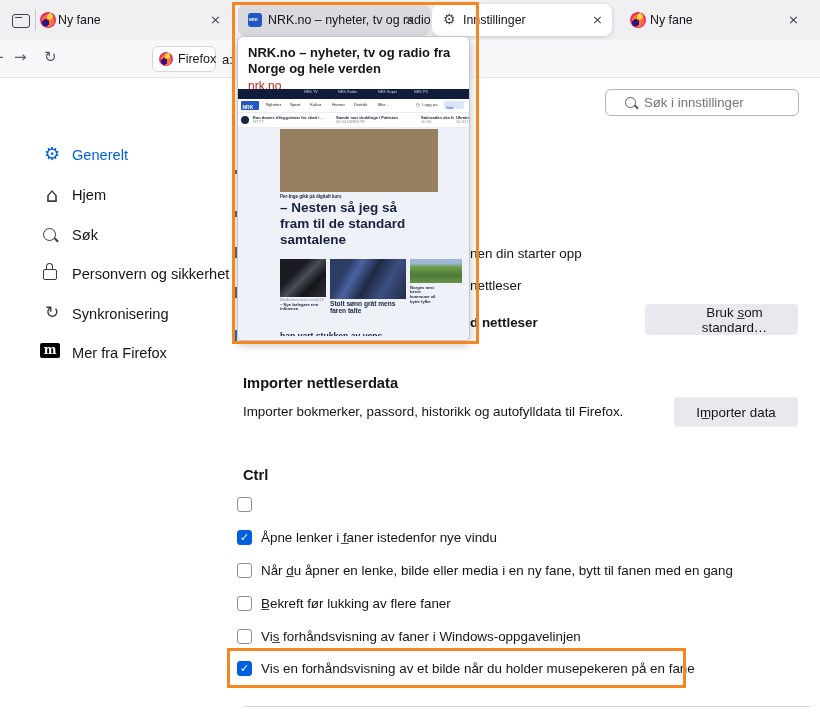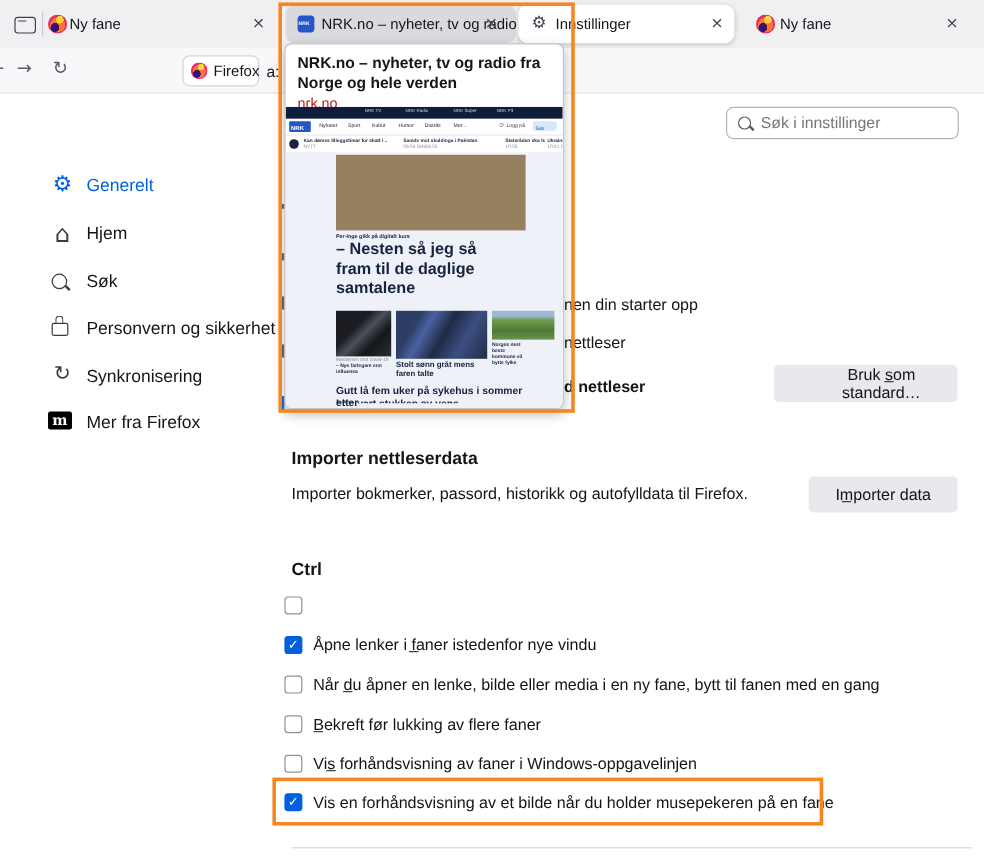--- a/index.html
+++ b/index.html
@@ -22,21 +22,21 @@
     background:radial-gradient(circle at 36% 68%,#30147a 0 24%,rgba(0,0,0,0) 25%),
                radial-gradient(circle at 62% 28%,#ffd43b 0 20%,rgba(0,0,0,0) 21%),
                radial-gradient(circle at 50% 55%,#ff7139 0 52%,#e3306d 53% 72%,#ffa436 73%);}
   .nrkfav{width:14px;height:14px;background:#2457c5;border-radius:3px;overflow:hidden;}
   .chip{left:152px;top:46px;width:64px;height:26px;background:#fff;border:1px solid #d5d5dc;border-radius:6px;
         display:flex;align-items:center;gap:5px;padding-left:6px;box-sizing:border-box;}
   .navglyph{font-size:15px;color:#5b5b66;}
   
   .side-label{font-size:14.6px;}
   .searchbox{left:605px;top:89px;width:194px;height:27px;border:1px solid #b5b5be;border-radius:6px;
-             background:#fff;display:flex;align-items:center;gap:6px;padding-left:9px;box-sizing:border-box;}
+             background:#fff;display:flex;align-items:center;gap:6px;padding-left:19px;box-sizing:border-box;}
   .searchbox input{border:none;outline:none;background:transparent;font-family:"Liberation Sans",sans-serif;
              font-size:13.2px;color:#5b5b66;width:150px;}
   .mag{position:relative;width:9px;height:9px;border:1.6px solid #5b5b66;border-radius:50%;flex:0 0 auto;}
   .mag::after{content:"";position:absolute;width:5px;height:1.6px;background:#5b5b66;transform:rotate(45deg);right:-4px;bottom:-1px;}
   .mag.big{width:11px;height:11px;border-color:#3a3a42;}
   .mag.big::after{background:#3a3a42;}
   .lock{width:12px;height:9px;border:1.7px solid #3a3a42;border-radius:2px;position:relative;margin-top:7px;}
   .lock::before{content:"";position:absolute;left:1.5px;top:-7px;width:5px;height:6px;border:1.7px solid #3a3a42;
                 border-bottom:none;border-radius:4px 4px 0 0;}
   .moz{width:20px;height:15px;background:#000;border-radius:2px;color:#fff;font-family:"DejaVu Serif",serif;
@@ -257,39 +257,38 @@
       <div class="abs" style="left:42px;top:1px;width:158px;height:63px;
            background:
              radial-gradient(circle at 20% 62%, #a8402f 0 15%, rgba(0,0,0,0) 16%),
              radial-gradient(circle at 52% 30%, #d8c6ae 0 9%, rgba(0,0,0,0) 10%),
              radial-gradient(ellipse at 52% 85%, #cfd3d4 0 26%, rgba(0,0,0,0) 27%),
              linear-gradient(90deg, #55432f 0 18%, rgba(0,0,0,0) 19%),
              linear-gradient(180deg, #7a6347 0%, #95includes 0, #96805f 45%, #a68b69 70%, #84host 0, #7d6a52 100%);
            background-color:#96805f;"></div>
 
       <div class="abs sc" style="left:42px;top:66px;font-size:9px;transform:scale(.5);color:#16233f;font-weight:bold;">Per-Inge gikk på digitalt kurs</div>
-      <div class="abs headline" style="left:42px;top:72px;width:132px;font-size:13.5px;line-height:16px;">– Nesten så jeg så fram til de daglige samtalene</div>
+      <div class="abs headline" style="left:42px;top:72px;width:132px;font-size:13.5px;line-height:16px;">– Nesten så jeg så fram til de standard samtalene</div>
 
       <div class="abs" style="left:42px;top:131px;width:46px;height:38px;background:linear-gradient(135deg,#1a1c22 0 35%,#4a4f58 50%,#14161a 70%,#2c3038);"></div>
       <div class="abs" style="left:42px;top:170px;width:46px;height:18px;overflow:hidden;">
         <div class="scw" style="width:100px;font-size:9px;transform:scale(.46);line-height:1.1;">
           <div style="color:#8b8b95;">Medisinen mot covid-19</div>
           <div class="ticker-h">– Nye farlegare enn influensa</div>
         </div>
       </div>
       <div class="abs" style="left:92px;top:131px;width:76px;height:40px;background:linear-gradient(120deg,#2c3e66 0 22%,#4a62a0 34%,#1f2a44 52%,#3b4f80 72%,#222c48);"></div>
       <div class="abs" style="left:92px;top:173px;width:76px;height:18px;overflow:hidden;">
         <div class="scw headline" style="width:104px;font-size:9px;transform:scale(.73);line-height:1.1;">Stolt sønn gråt mens faren talte</div>
       </div>
       <div class="abs" style="left:172px;top:131px;width:52px;height:24px;background:linear-gradient(180deg,#9fb7d8 0 18%,#6f9e4e 32%,#4f7a36 68%,#69934a);"></div>
       <div class="abs" style="left:172px;top:157px;width:30px;height:26px;overflow:hidden;">
         <div class="scw ticker-h" style="width:64px;font-size:9px;transform:scale(.46);line-height:1.15;">Norges nest beste kommune vil bytte fylke</div>
       </div>
 
-      <div class="abs headline" style="left:42px;top:192px;width:170px;font-size:8.6px;">Gutt lå fem uker på sykehus i sommer etter</div>
       <div class="abs" style="left:42px;top:203px;width:170px;height:5px;overflow:hidden;">
         <div class="headline" style="font-size:8.6px;">han vart stukken av veps</div>
       </div>
     </div>
   </div>
 </div>
 
 <div class="abs ann" style="left:232px;top:2px;width:247px;height:342px;"></div>
 <div class="abs ann" style="left:227px;top:648px;width:459px;height:40px;"></div>
 

